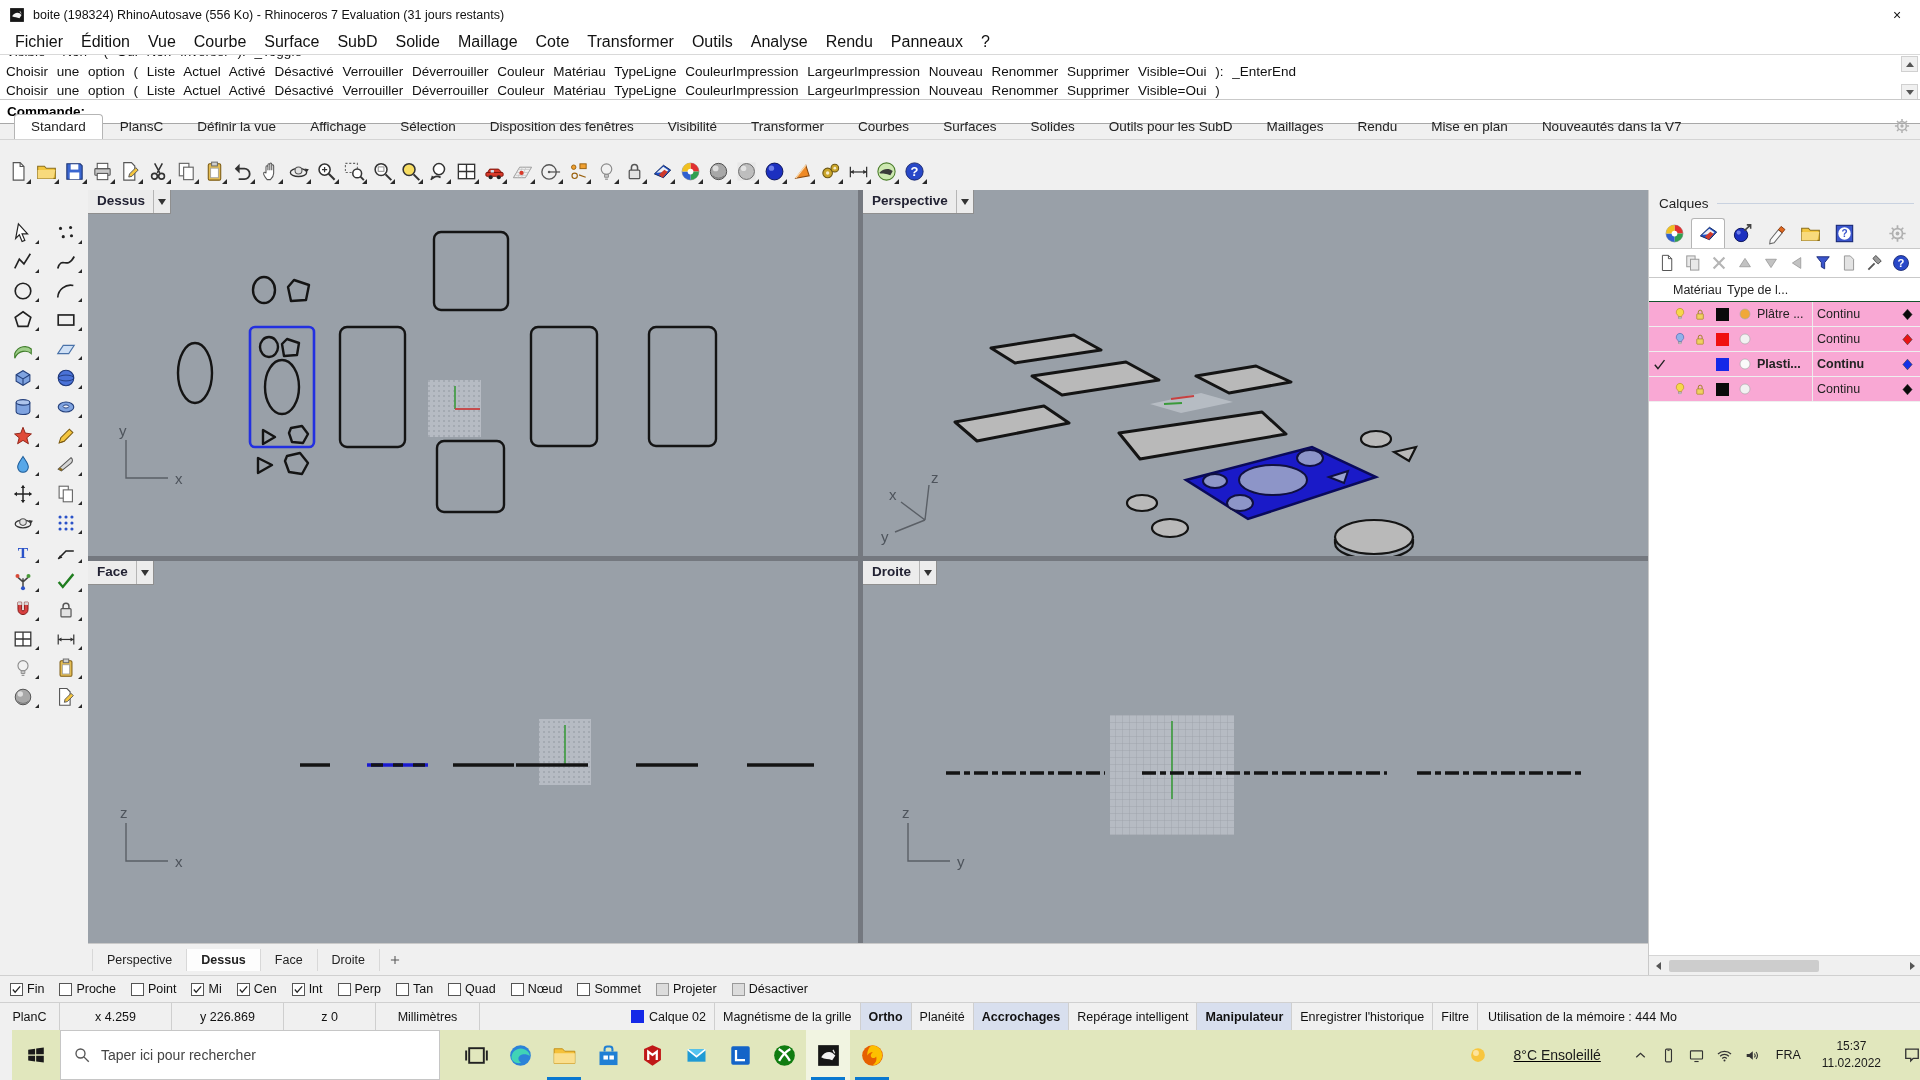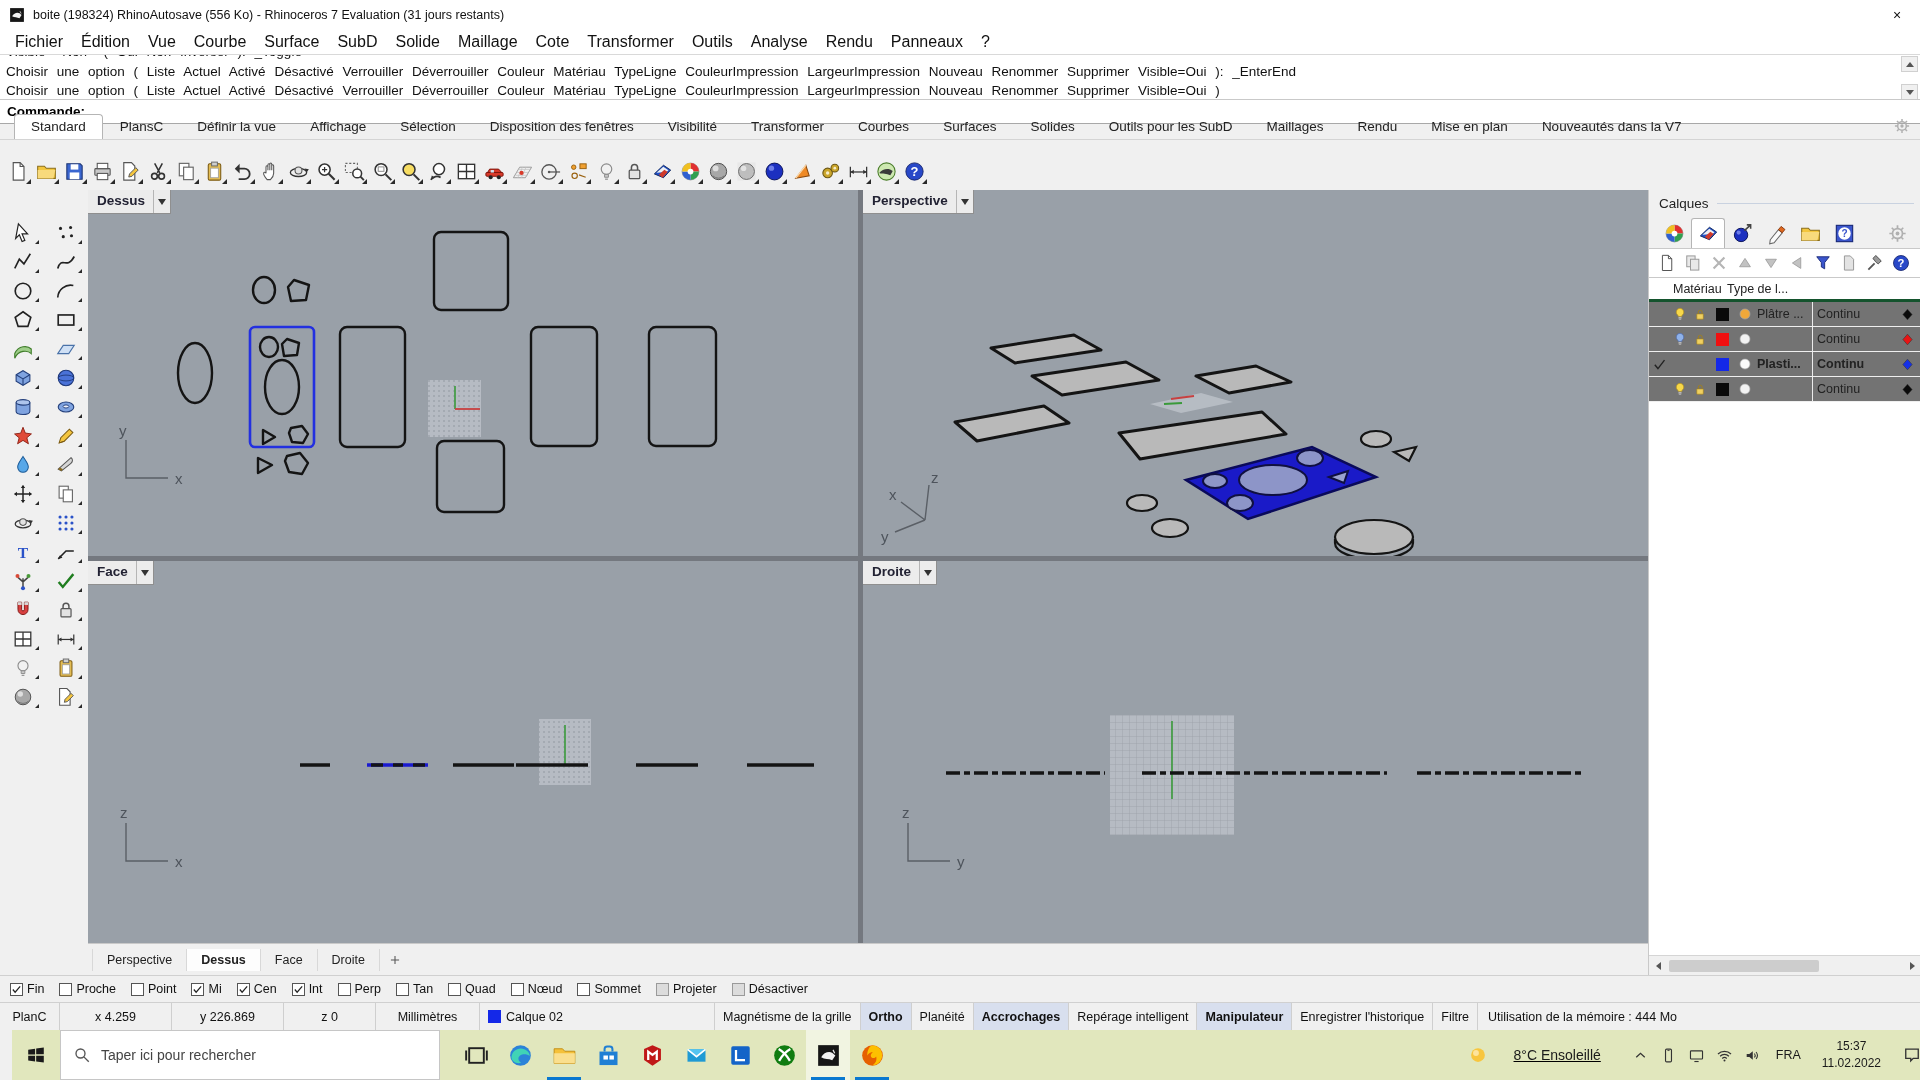--- a/index.html
+++ b/index.html
@@ -79,22 +79,22 @@
   .rp-title i { flex:1; border-top:1px solid #c9d2e0; margin:0 6px 0 8px; }
   .rp-tabs { display:flex; align-items:flex-end; height:32px; padding-left:8px; }
   .rp-tab { width:34px; height:30px; display:flex; align-items:center; justify-content:center; }
   .rp-tab svg { width:23px; height:23px; }
   .rp-tab.active { background:#fff; border:1px solid #b5b5b5; border-bottom:none; border-radius:3px 3px 0 0; }
   .rp-tab.gear-tab { margin-left:auto; margin-right:6px; }
   .rp-toolbar { display:flex; align-items:center; height:30px; background:#fff; border:1px solid #c9c9c9; border-left:none; border-right:none; padding-left:6px; gap:2px; }
   .rp-toolbar .pbtn { width:24px; height:24px; display:flex; align-items:center; justify-content:center; }
   .rp-toolbar .pbtn svg { width:20px; height:20px; }
   .layer-table { position:absolute; left:0; top:88px; right:0; bottom:20px; background:#fff; }
-  .lt-head { display:flex; align-items:center; height:24px; border-bottom:3px solid #14532d; color:#222; font-size:12.5px; }
-  .lt-row { display:flex; align-items:center; height:25px; border-bottom:1px solid #efefef; font-size:12.5px; color:#222; background:#737373; }
+  .lt-head { display:flex; align-items:center; height:24px; border-bottom:1px solid #14532d; color:#222; font-size:12.5px; }
+  .lt-row { display:flex; align-items:center; height:25px; border-bottom:1px solid #efefef; font-size:12.5px; color:#222; background:#f9a8d4; }
   .lt-row.bold { font-weight:bold; }
   .c-chk { width:20px; display:flex; justify-content:center; } .c-chk svg { width:15px; height:15px; }
   .c-bulb { width:21px; display:flex; justify-content:center; } .c-bulb svg { width:16px; height:16px; }
   .c-lock { width:21px; display:flex; justify-content:center; } .c-lock svg { width:15px; height:15px; }
   .c-sw { width:23px; display:flex; justify-content:center; }
   .c-sw i { width:13px; height:13px; display:block; }
   .c-mc { width:21px; display:flex; justify-content:center; } .c-mc svg { width:16px; height:16px; }
   .c-mat { width:57px; padding-left:2px; white-space:nowrap; overflow:hidden; }
   .c-lt { width:66px; padding-left:4px; border-left:1px solid #ececec; align-self:stretch; display:flex; align-items:center; }
   .c-fill { flex:1; }
@@ -1200,21 +1200,21 @@
       <span>Désactiver</span>
     </label>
   </div>
 
 <div class="statusbar" id="statusbar">
     <div class="st-cell" style="width: 60px;">PlanC</div>
     <div class="st-cell" style="width: 112px;">x 4.259</div>
     <div class="st-cell" style="width: 112px;">y 226.869</div>
     <div class="st-cell" style="width: 92px;">z 0</div>
     <div class="st-cell" style="width: 104px;">Millimètres</div>
-    <div class="st-cell st-layer" style="width: 235px; justify-content: flex-start;">
+    <div class="st-cell st-layer" style="width: 235px; justify-content: flex-end;">
       <i style="background: rgb(20, 40, 232);"></i>
       <span>Calque 02</span>
     </div>
     <div class="st-toggle st-cell">Magnétisme de la grille</div>
     <div class="st-toggle st-cell active">Ortho</div>
     <div class="st-toggle st-cell">Planéité</div>
     <div class="st-toggle st-cell active">Accrochages</div>
     <div class="st-toggle st-cell">Repérage intelligent</div>
     <div class="st-toggle st-cell active">Manipulateur</div>
     <div class="st-toggle st-cell">Enregistrer l'historique</div>

